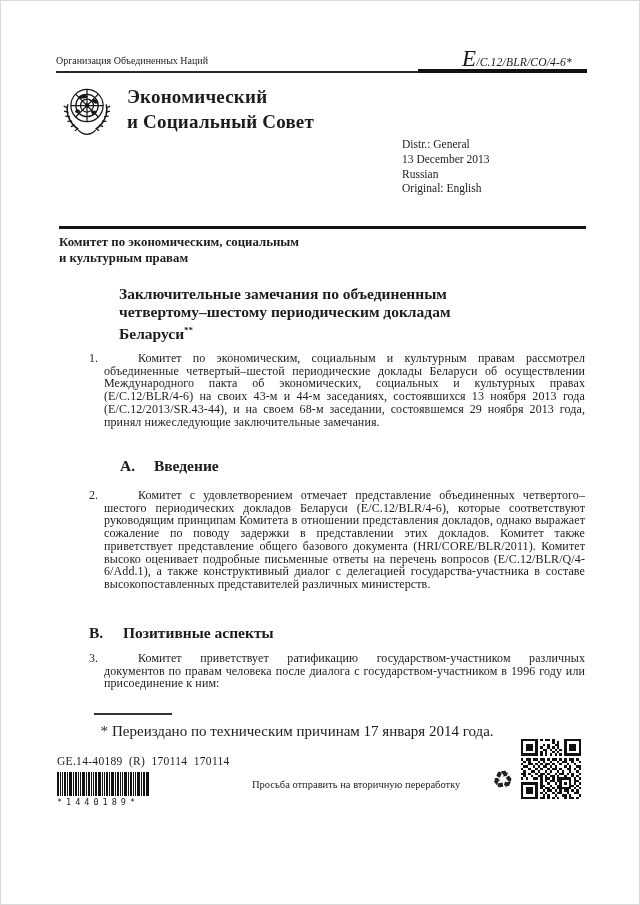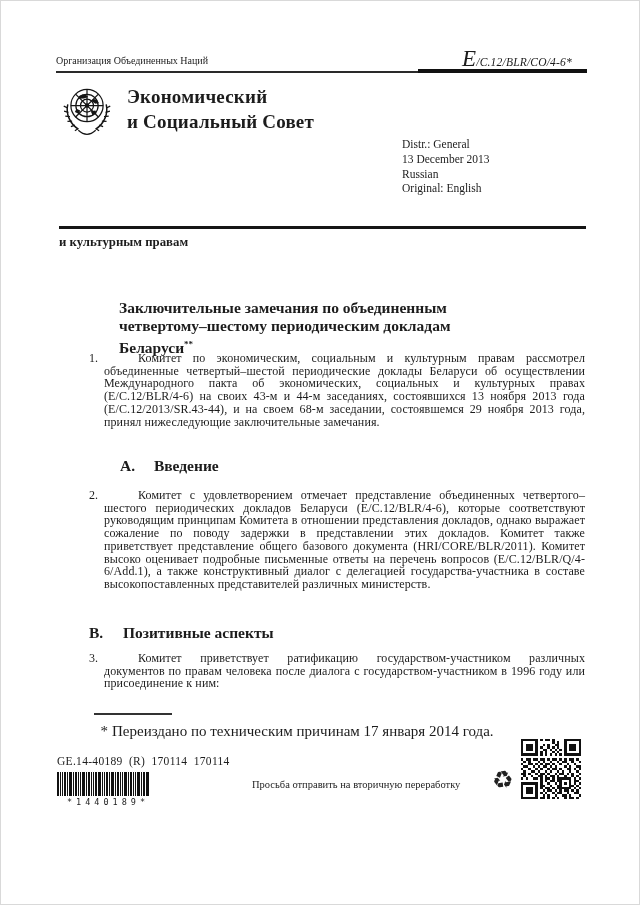--- a/index.html
+++ b/index.html
@@ -14,35 +14,35 @@
   .doc-symbol{right:68px;top:46px;font-size:11.5px;letter-spacing:.2px;font-style:italic;}
   .doc-symbol .big-e{font-size:23px;font-weight:normal;}
   .rule-thin{left:56px;right:53px;top:71px;height:1.5px;background:#2a2a2a;}
   .rule-heavy{left:418px;right:53px;top:69px;height:3.5px;background:#111;}
   .council{left:127px;top:84px;font-size:19px;font-weight:bold;line-height:25px;letter-spacing:.2px;}
   .distr{left:402px;top:93px;font-size:11.5px;line-height:14.8px;margin-top:44px;}
   
   .rule-mid{left:59px;right:54px;top:226px;height:3px;background:#151515;}
   .committee{left:59px;top:234px;font-size:12.8px;font-weight:bold;line-height:16px;}
   
-  .doc-title{left:119px;top:285px;width:460px;font-size:15.5px;font-weight:bold;line-height:18px;margin-top:14px;}
+  .doc-title{left:119px;top:285px;width:460px;font-size:15.5px;font-weight:bold;line-height:18px;}
   .doc-title sup{font-size:9px;}
   .para{position:absolute;left:104px;width:481px;font-size:12px;line-height:12.7px;
         text-align:justify;text-indent:34px;letter-spacing:.1px;}
   .pnum{position:absolute;left:-15px;top:0;text-indent:0;}
   .sec-head{position:absolute;left:89px;font-size:15.5px;font-weight:bold;}
   .sec-head .sec-label{display:inline-block;width:30px;}
   
   .fn-sep{left:94px;top:713px;width:78px;height:2px;background:#333;}
   .footnotes{left:90px;top:724px;width:470px;font-size:15px;line-height:14px;}
   .fn-marker{display:inline-block;width:18px;text-align:right;margin-right:4px;}
   
   .ge-line{left:57px;top:755px;font-size:11.5px;white-space:pre;letter-spacing:.3px;}
   .barcode{left:57px;top:772px;}
-  .barcode-digits{left:57px;top:797px;width:92px;text-align:right;
+  .barcode-digits{left:57px;top:797px;width:92px;text-align:left;
     font-family:"DejaVu Sans Mono",monospace;font-size:8.5px;letter-spacing:4px;}
   .recycle-text{left:252px;top:779px;width:240px;font-size:10.5px;color:#242424;}
   .recycle-icon{left:492px;top:766px;font-size:24px;color:#222;
     font-family:"DejaVu Sans",sans-serif;transform:rotate(-8deg);}
   .qr{left:521px;top:739px;}
 </style>
 </head>
 <body>
 
 <div class="page">
@@ -78,20 +78,21 @@
 
   <div class="abs distr">
     <div>Distr.: General</div>
     <div>13 December 2013</div>
     <div>Russian</div>
     <div>Original: English</div>
   </div>
 
   <div class="abs rule-mid"></div>
   <div class="abs committee">
+    <div>Комитет по экономическим, социальным</div>
     <div>и культурным правам</div>
   </div>
 
   <div class="abs doc-title">
     <div>Заключительные замечания по объединенным</div>
     <div>четвертому–шестому периодическим докладам</div>
     <div><span>Беларуси</span><sup>**</sup></div>
   </div>
 
   <div class="para" style="top:352px;">

